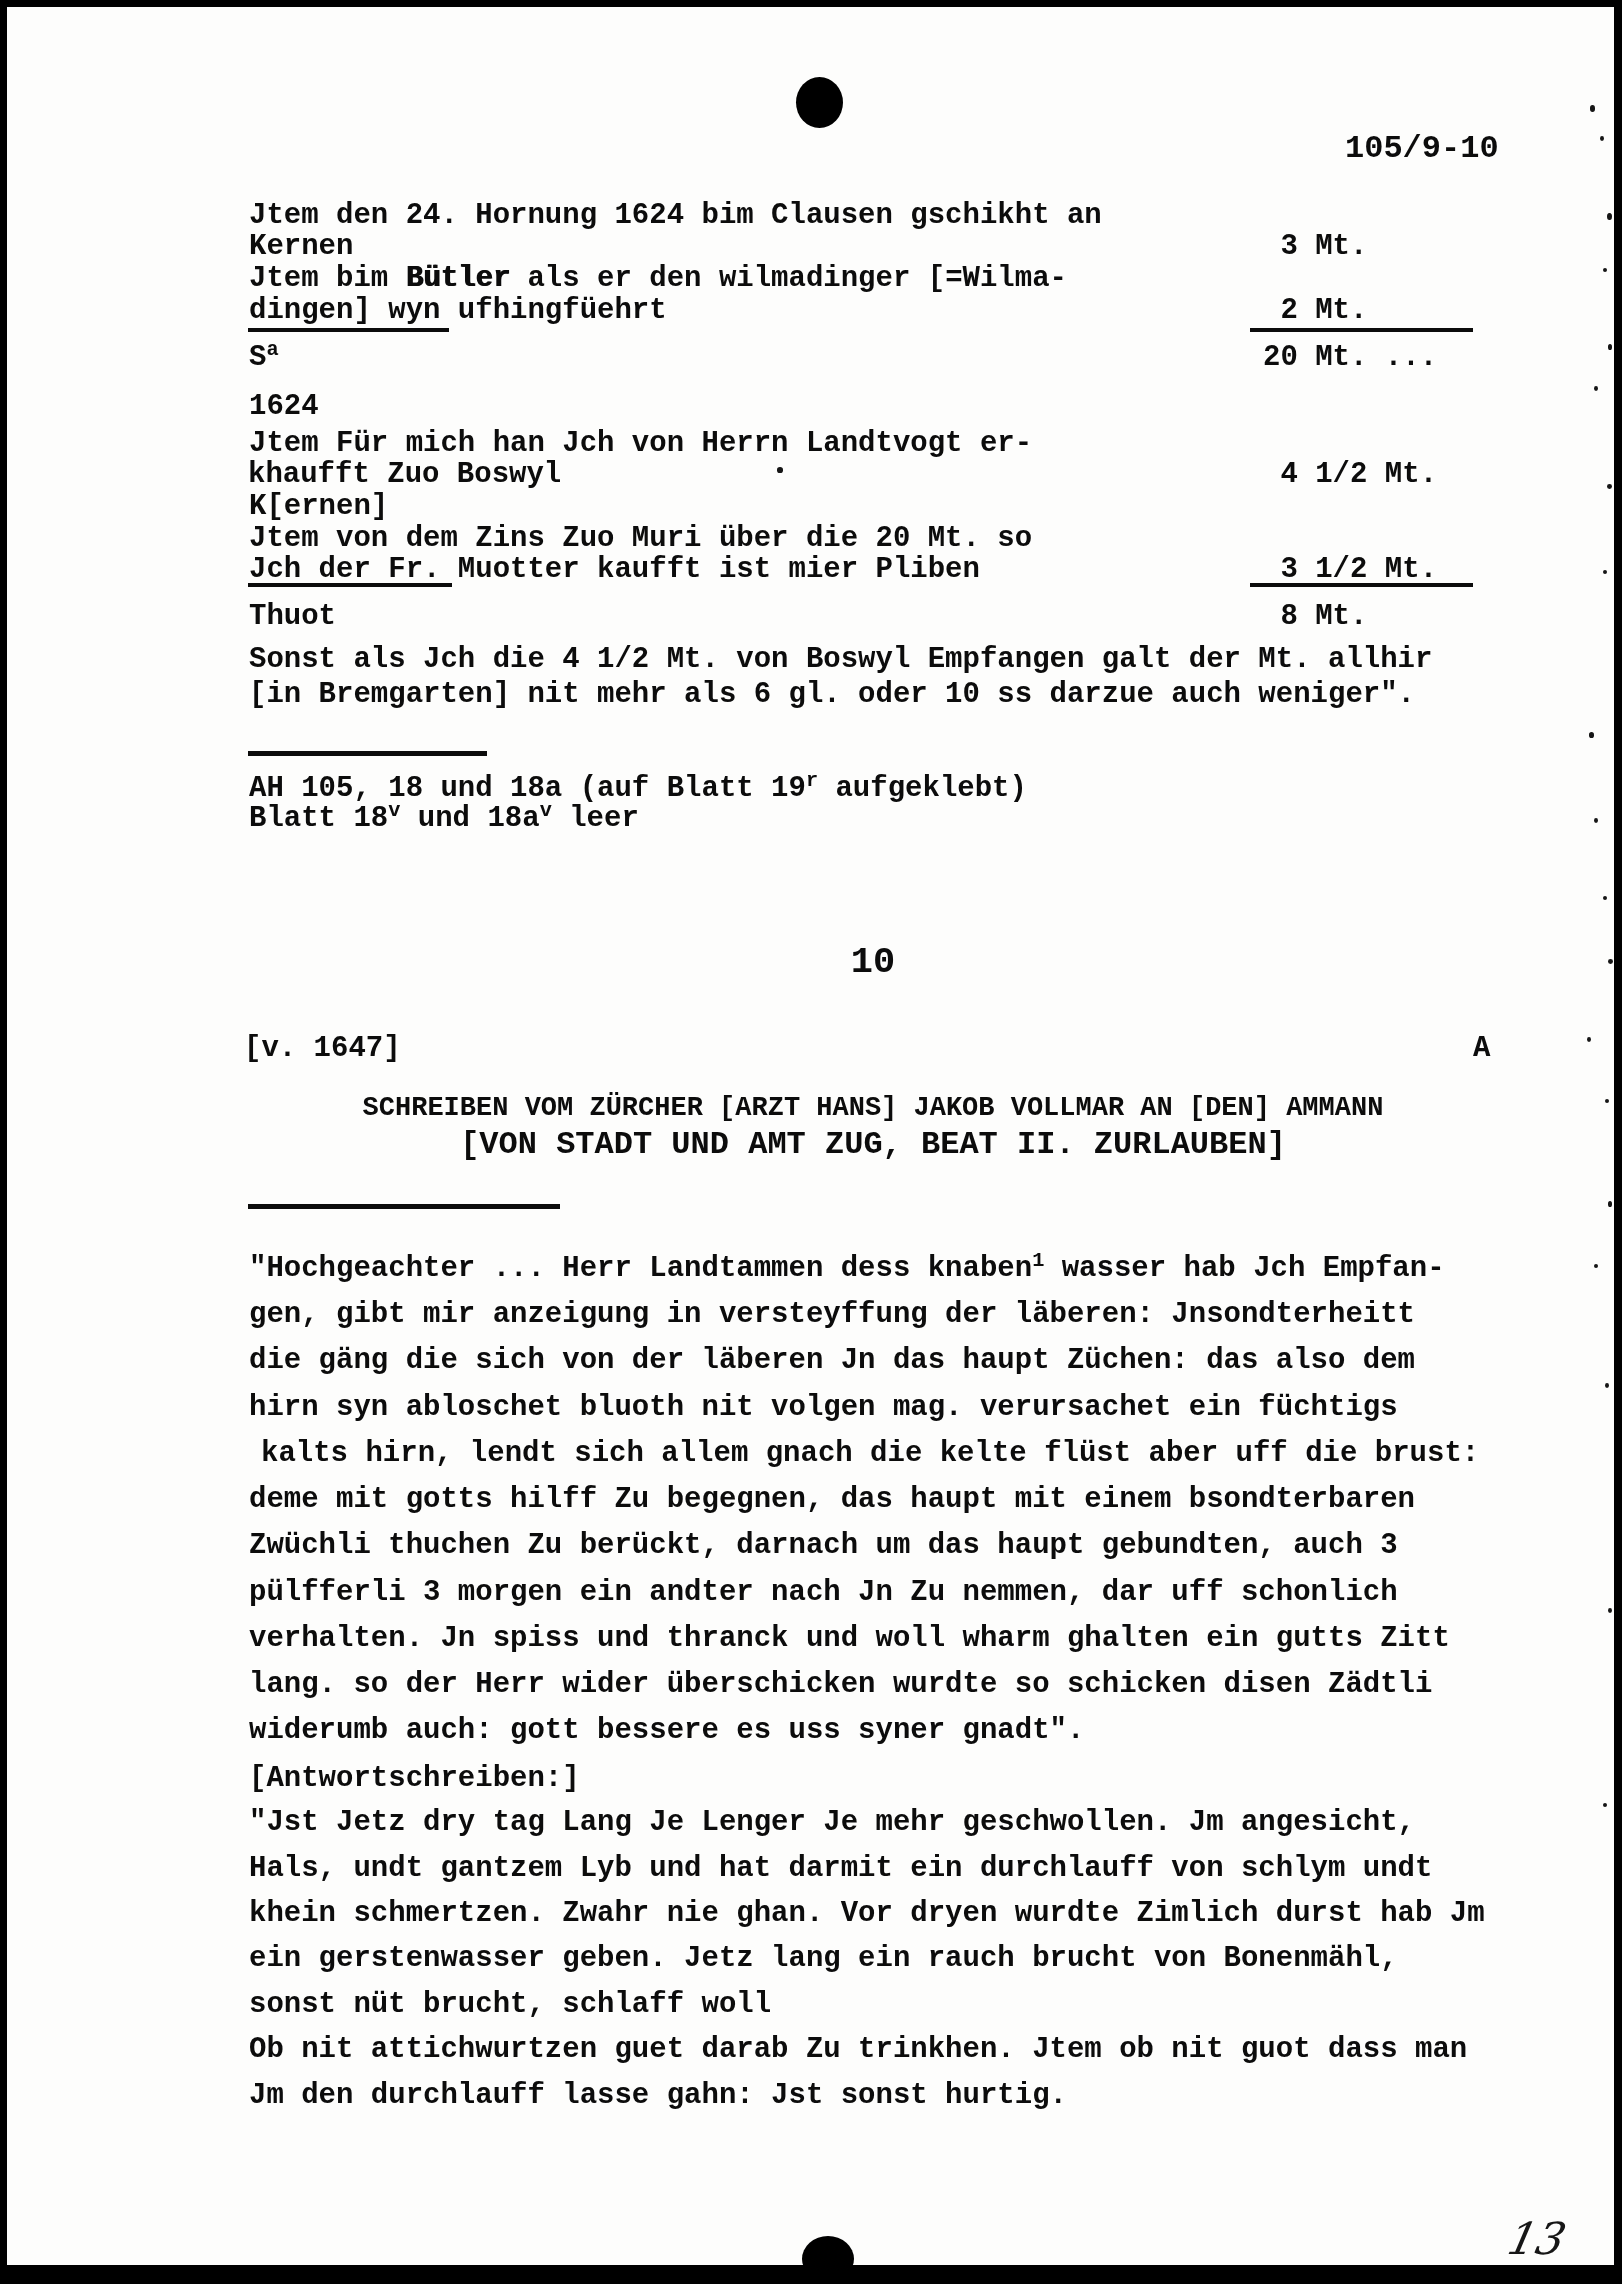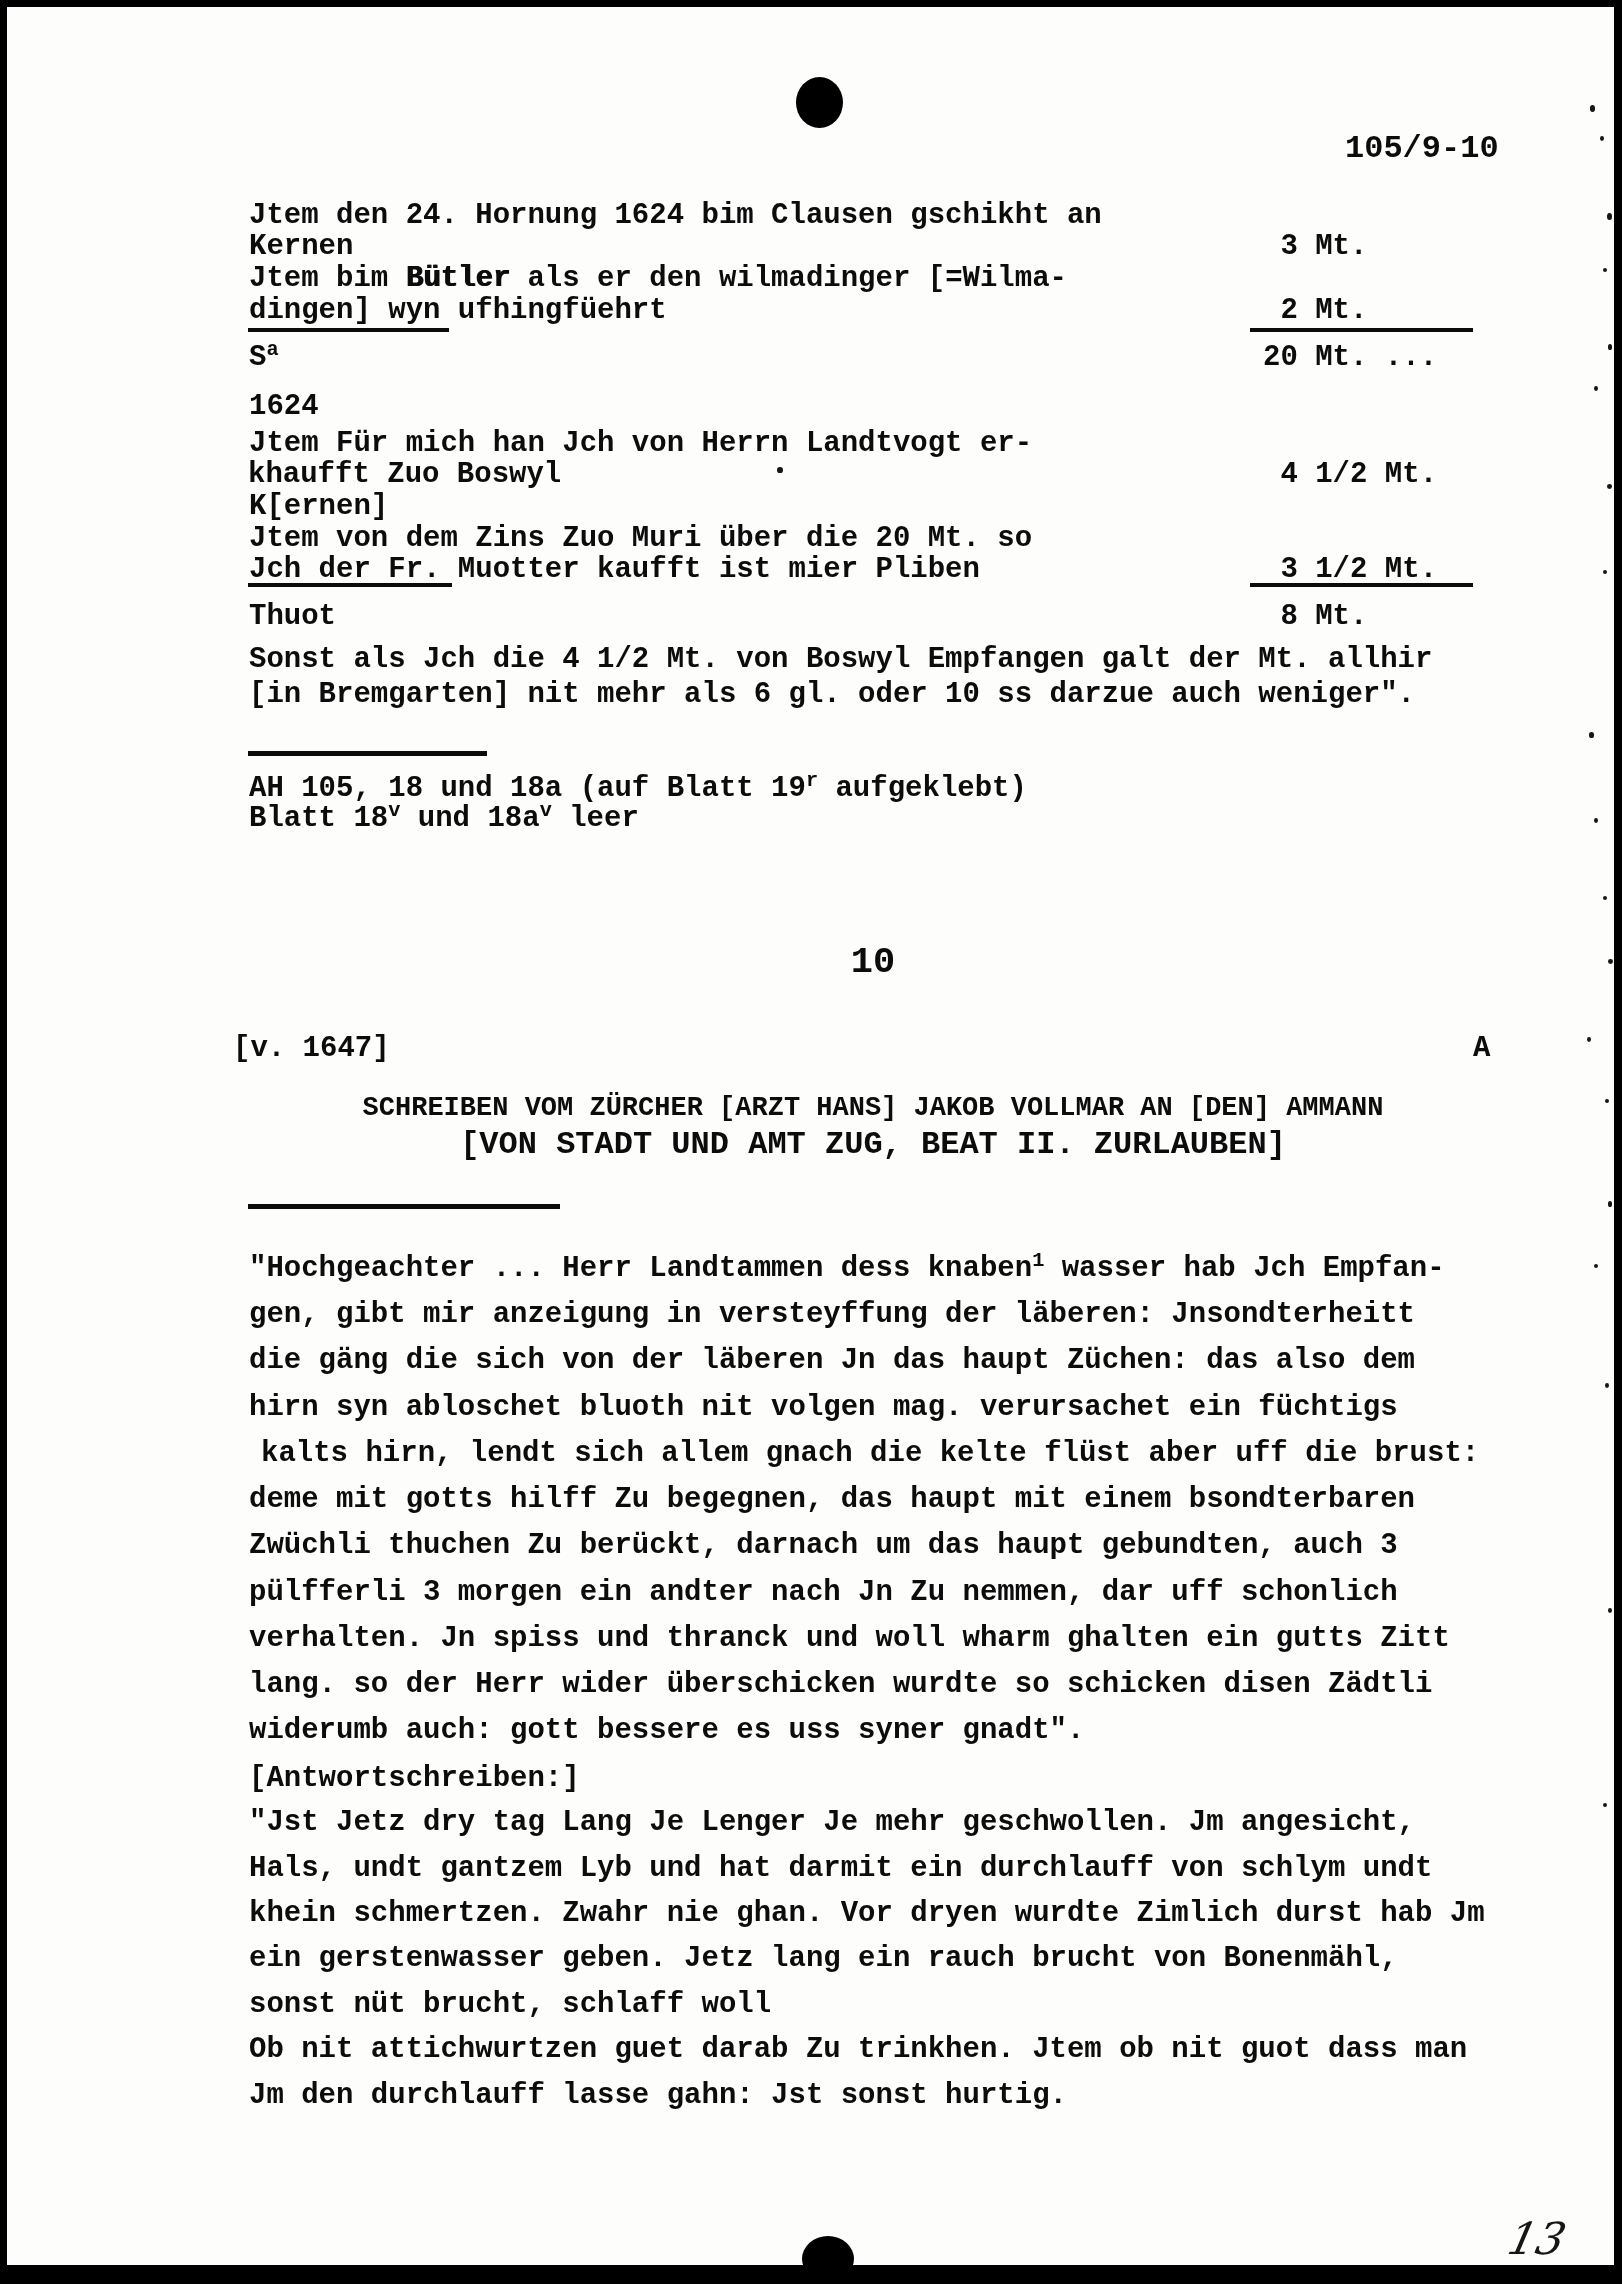--- a/index.html
+++ b/index.html
@@ -67,21 +67,21 @@
       <div class="line" style="left: 249px; top: 522px;"><span>Jtem von dem Zins Zuo Muri über die 20 Mt. so</span></div>
       <div class="line" style="left: 249px; top: 553px;"><span>Jch der Fr. Muotter kaufft ist mier Pliben</span></div>
       <div class="line" style="left: 1263px; top: 553px;"><span> 3 1/2 Mt.</span></div>
       <div class="line" style="left: 249px; top: 600px;"><span>Thuot</span></div>
       <div class="line" style="left: 1263px; top: 600px;"><span> 8 Mt.</span></div>
       <div class="line" style="left: 249px; top: 643px;"><span>Sonst als Jch die 4 1/2 Mt. von Boswyl Empfangen galt der Mt. allhir</span></div>
       <div class="line" style="left: 249px; top: 678px;"><span>[in Bremgarten] nit mehr als 6 gl. oder 10 ss darzue auch weniger".</span></div>
       <div class="line roman" style="left: 249px; top: 772px;"><span>AH 105, 18 und 18a (auf Blatt 19</span><span class="sup">r</span><span> aufgeklebt)</span></div>
       <div class="line roman" style="left: 249px; top: 802px;"><span>Blatt 18</span><span class="sup">v</span><span> und 18a</span><span class="sup">v</span><span> leer</span></div>
       <div class="line roman center" style="top: 940px; font-size: 37px;"><span>10</span></div>
-      <div class="line roman" style="left: 233px; top: 1032px;"><span>[v. 1647]</span></div>
+      <div class="line roman" style="left: 244px; top: 1032px;"><span>[v. 1647]</span></div>
       <div class="line roman" style="left: 1473px; top: 1032px;"><span>A</span></div>
       <div class="line roman center" style="top: 1092px; font-size: 27px;"><span>SCHREIBEN VOM ZÜRCHER [ARZT HANS] JAKOB VOLLMAR AN [DEN] AMMANN</span></div>
       <div class="line roman center" style="top: 1126px; font-size: 32px;"><span>[VON STADT UND AMT ZUG, BEAT II. ZURLAUBEN]</span></div>
       <div class="line" style="left: 249px; top: 1252px;"><span>"Hochgeachter ... Herr Landtammen dess knaben</span><span class="sup">1</span><span> wasser hab Jch Empfan-</span></div>
       <div class="line" style="left: 249px; top: 1298px;"><span>gen, gibt mir anzeigung in versteyffung der läberen: Jnsondterheitt</span></div>
       <div class="line" style="left: 249px; top: 1344px;"><span>die gäng die sich von der läberen Jn das haupt Züchen: das also dem</span></div>
       <div class="line" style="left: 249px; top: 1391px;"><span>hirn syn abloschet bluoth nit volgen mag. verursachet ein füchtigs</span></div>
       <div class="line" style="left: 261px; top: 1437px;"><span>kalts hirn, lendt sich allem gnach die kelte flüst aber uff die brust:</span></div>
       <div class="line" style="left: 249px; top: 1483px;"><span>deme mit gotts hilff Zu begegnen, das haupt mit einem bsondterbaren</span></div>
       <div class="line" style="left: 249px; top: 1529px;"><span>Zwüchli thuchen Zu berückt, darnach um das haupt gebundten, auch 3</span></div>

